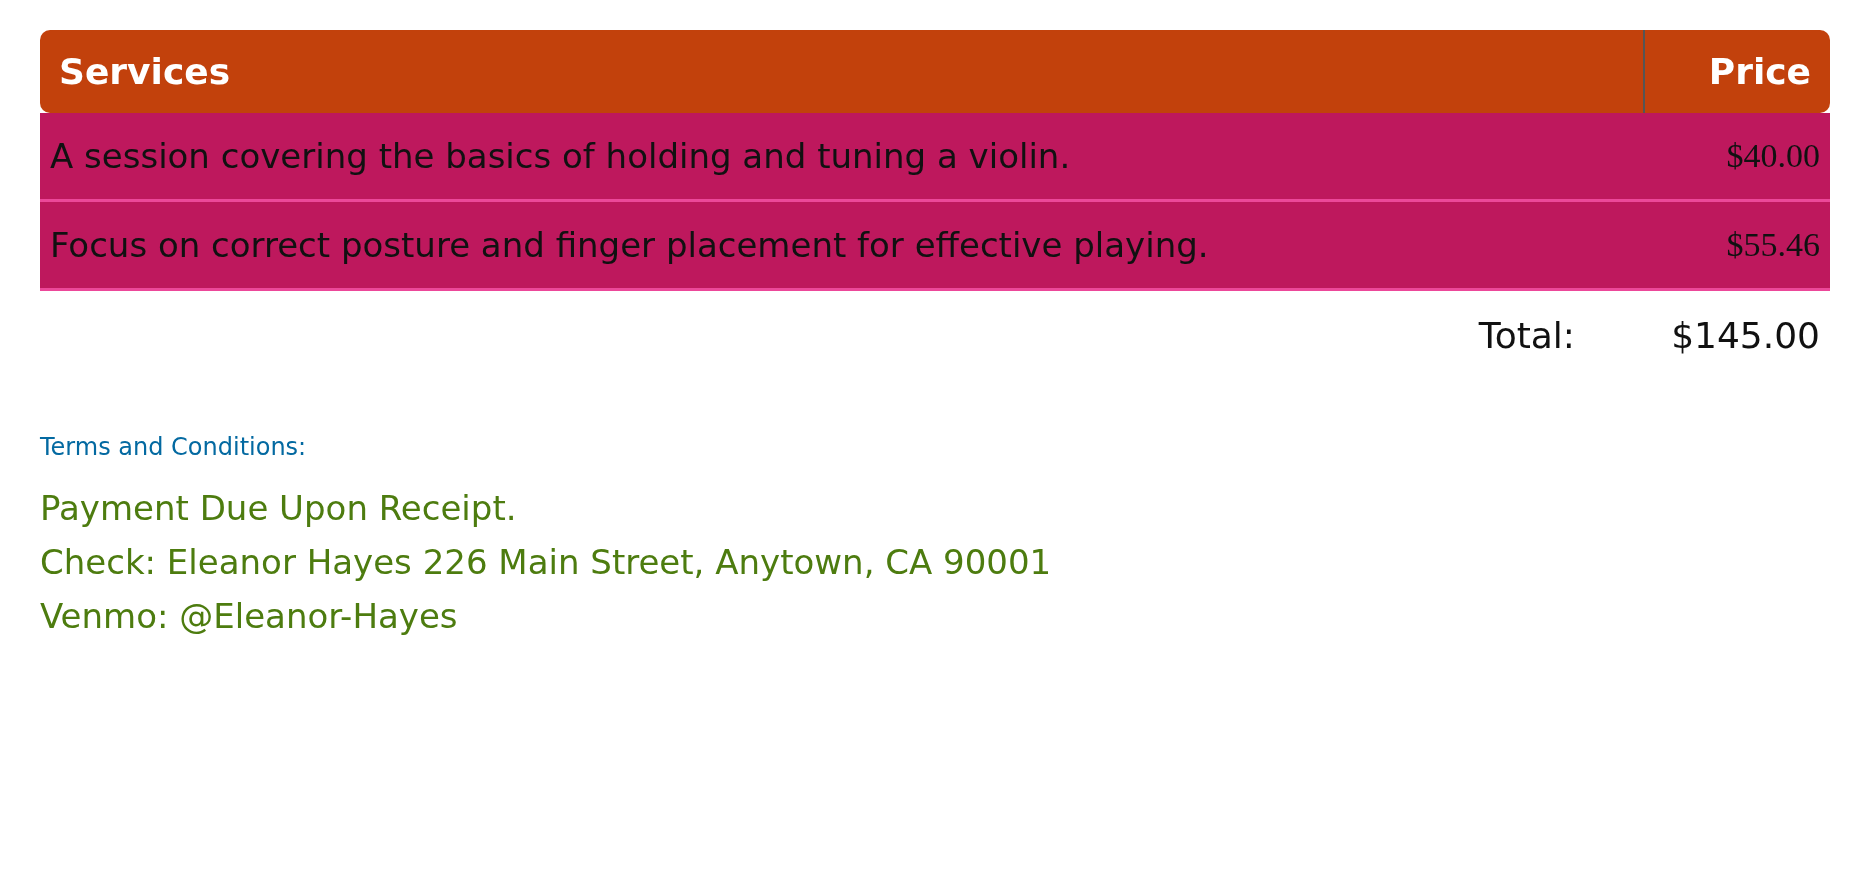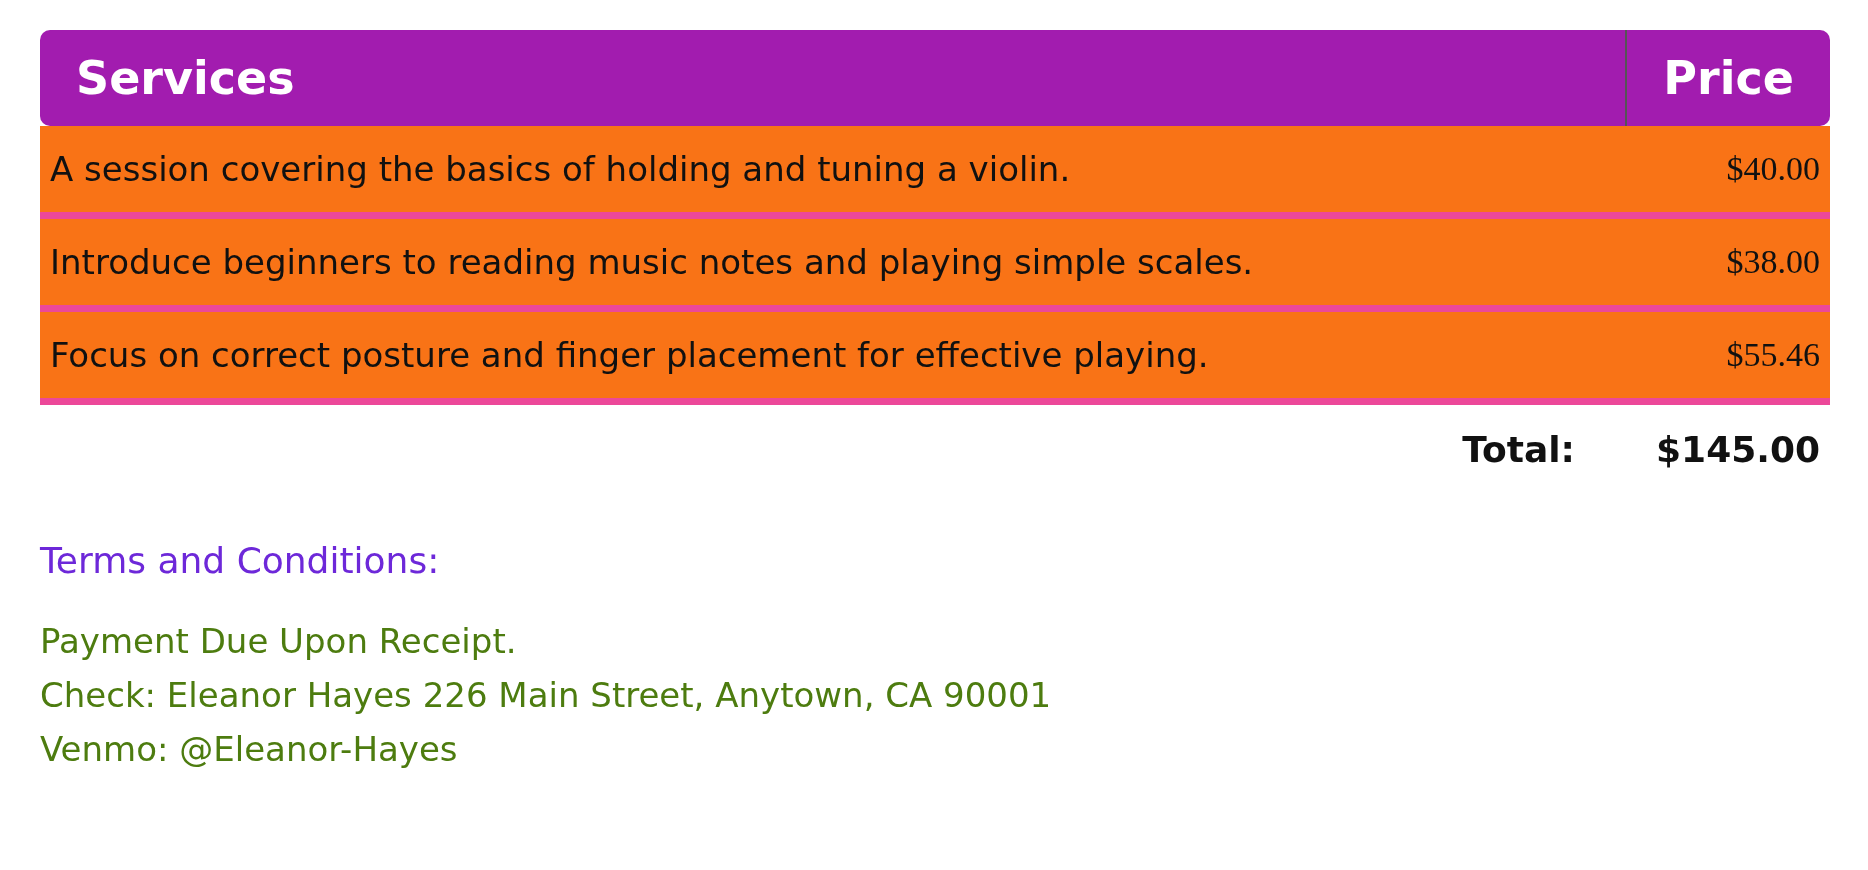--- a/index.html
+++ b/index.html
@@ -12,72 +12,72 @@
     overflow: hidden;
   }
   .page {
     padding: 30px 38px 0 40px;
   }
   table.services {
     width: 100%;
     border-collapse: collapse;
   }
   table.services thead th {
-    background: #a21caf;
+    background: #c2410c;
     color: #ffffff;
     font-weight: bold;
-    font-size: 46px;
-    padding: 21px 36px;
+    font-size: 36px;
+    padding: 21px 19px;
   }
   table.services thead th.col-services {
     text-align: left;
     border-radius: 10px 0 0 10px;
   }
   table.services thead th.col-price {
     text-align: right;
     width: 186px;
     border-radius: 0 10px 10px 0;
     border-left: 2px solid #555555;
     margin-left: 28px;
   }
   table.services tbody td {
     font-size: 34px;
     padding: 23px 10px;
-    border-bottom: 7px solid #ec4899;
-    background: #f97316;
+    border-bottom: 3px solid #ec4899;
+    background: #be185d;
   }
   table.services tbody td.cell-service {
     text-align: left;
   }
   table.services tbody td.cell-price {
     text-align: right;
     white-space: nowrap;
     font-family: Liberation Serif, serif;
   }
   .total-row {
     display: flex;
     justify-content: flex-end;
     align-items: baseline;
-    font-weight: bold;
+    font-weight: normal;
     font-size: 36px;
     padding: 24px 10px;
   }
   .total-value {
     min-width: 245px;
     text-align: right;
   }
   .terms {
     margin-top: 40px;
     padding-left: 0;
   }
   .terms-title {
-    color: #6d28d9;
-    font-size: 36px;
+    color: #0369a1;
+    font-size: 24px;
     line-height: 54px;
-    margin-bottom: 26px;
+    margin-bottom: 7px;
   }
   .terms-line {
     color: #4d7c0f;
     font-size: 34px;
     line-height: 54px;
   }
 </style>
 </head>
 <body>
 
@@ -89,24 +89,20 @@
         <th class="col-services">Services</th>
         <th class="col-price">Price</th>
       </tr>
     </thead>
     <tbody>
       <tr>
         <td class="cell-service">A session covering the basics of holding and tuning a violin.</td>
         <td class="cell-price">$40.00</td>
       </tr>
       <tr>
-        <td class="cell-service">Introduce beginners to reading music notes and playing simple scales.</td>
-        <td class="cell-price">$38.00</td>
-      </tr>
-      <tr>
         <td class="cell-service">Focus on correct posture and finger placement for effective playing.</td>
         <td class="cell-price">$55.46</td>
       </tr>
     </tbody>
   </table>
 
   <div class="total-row">
     <span class="total-label">Total:</span>
     <span class="total-value">$145.00</span>
   </div>

